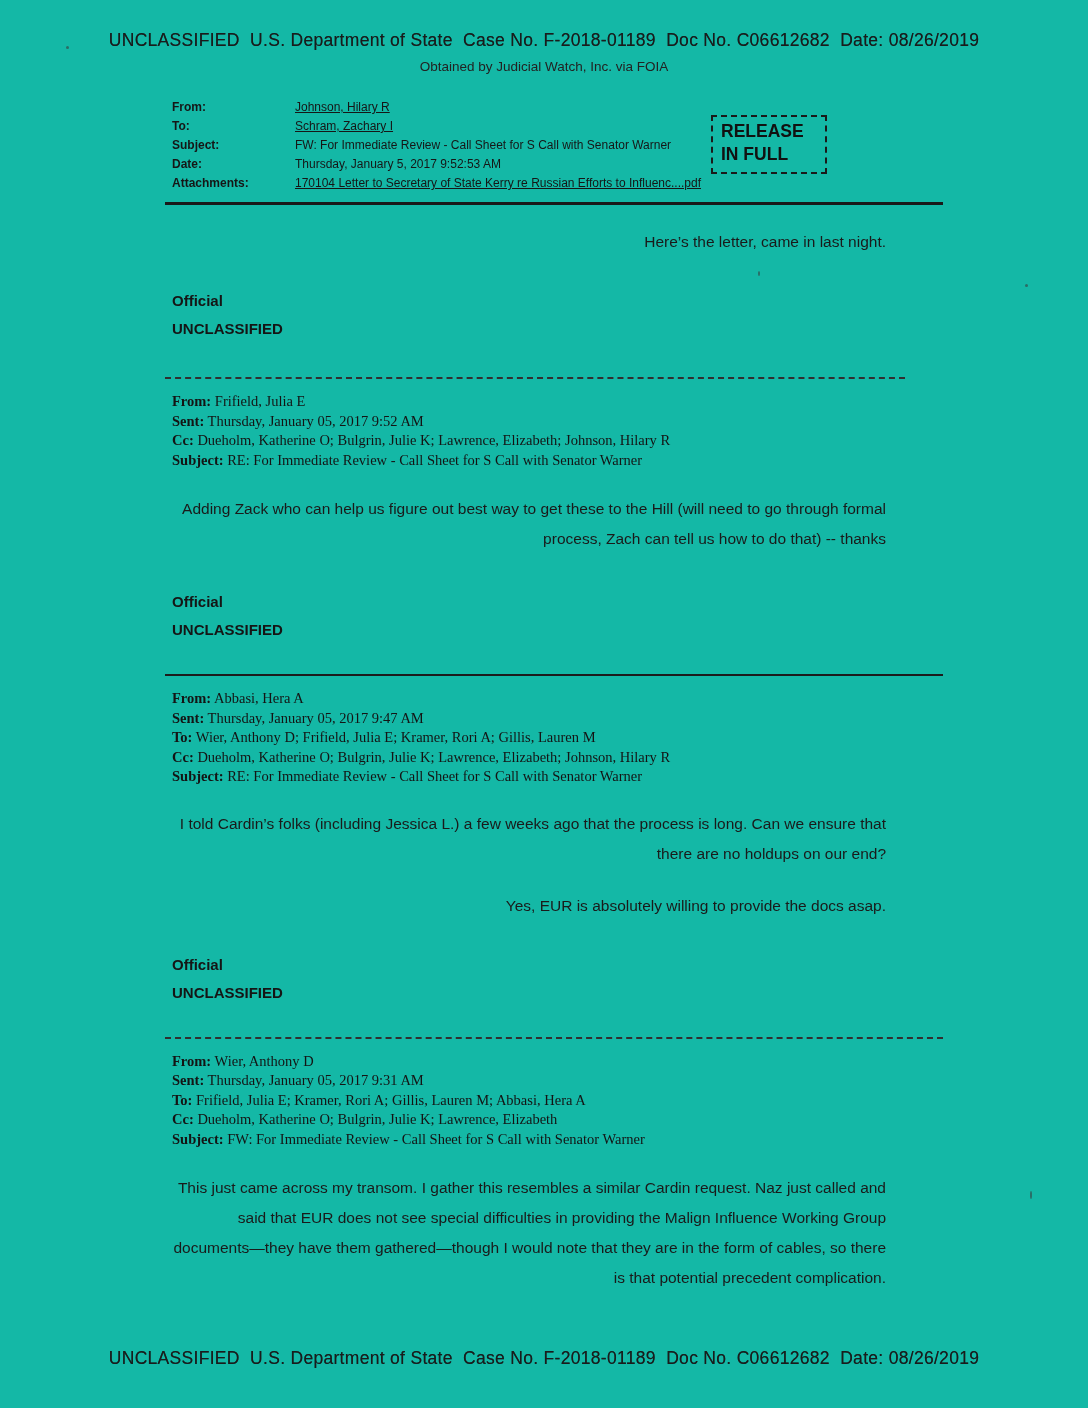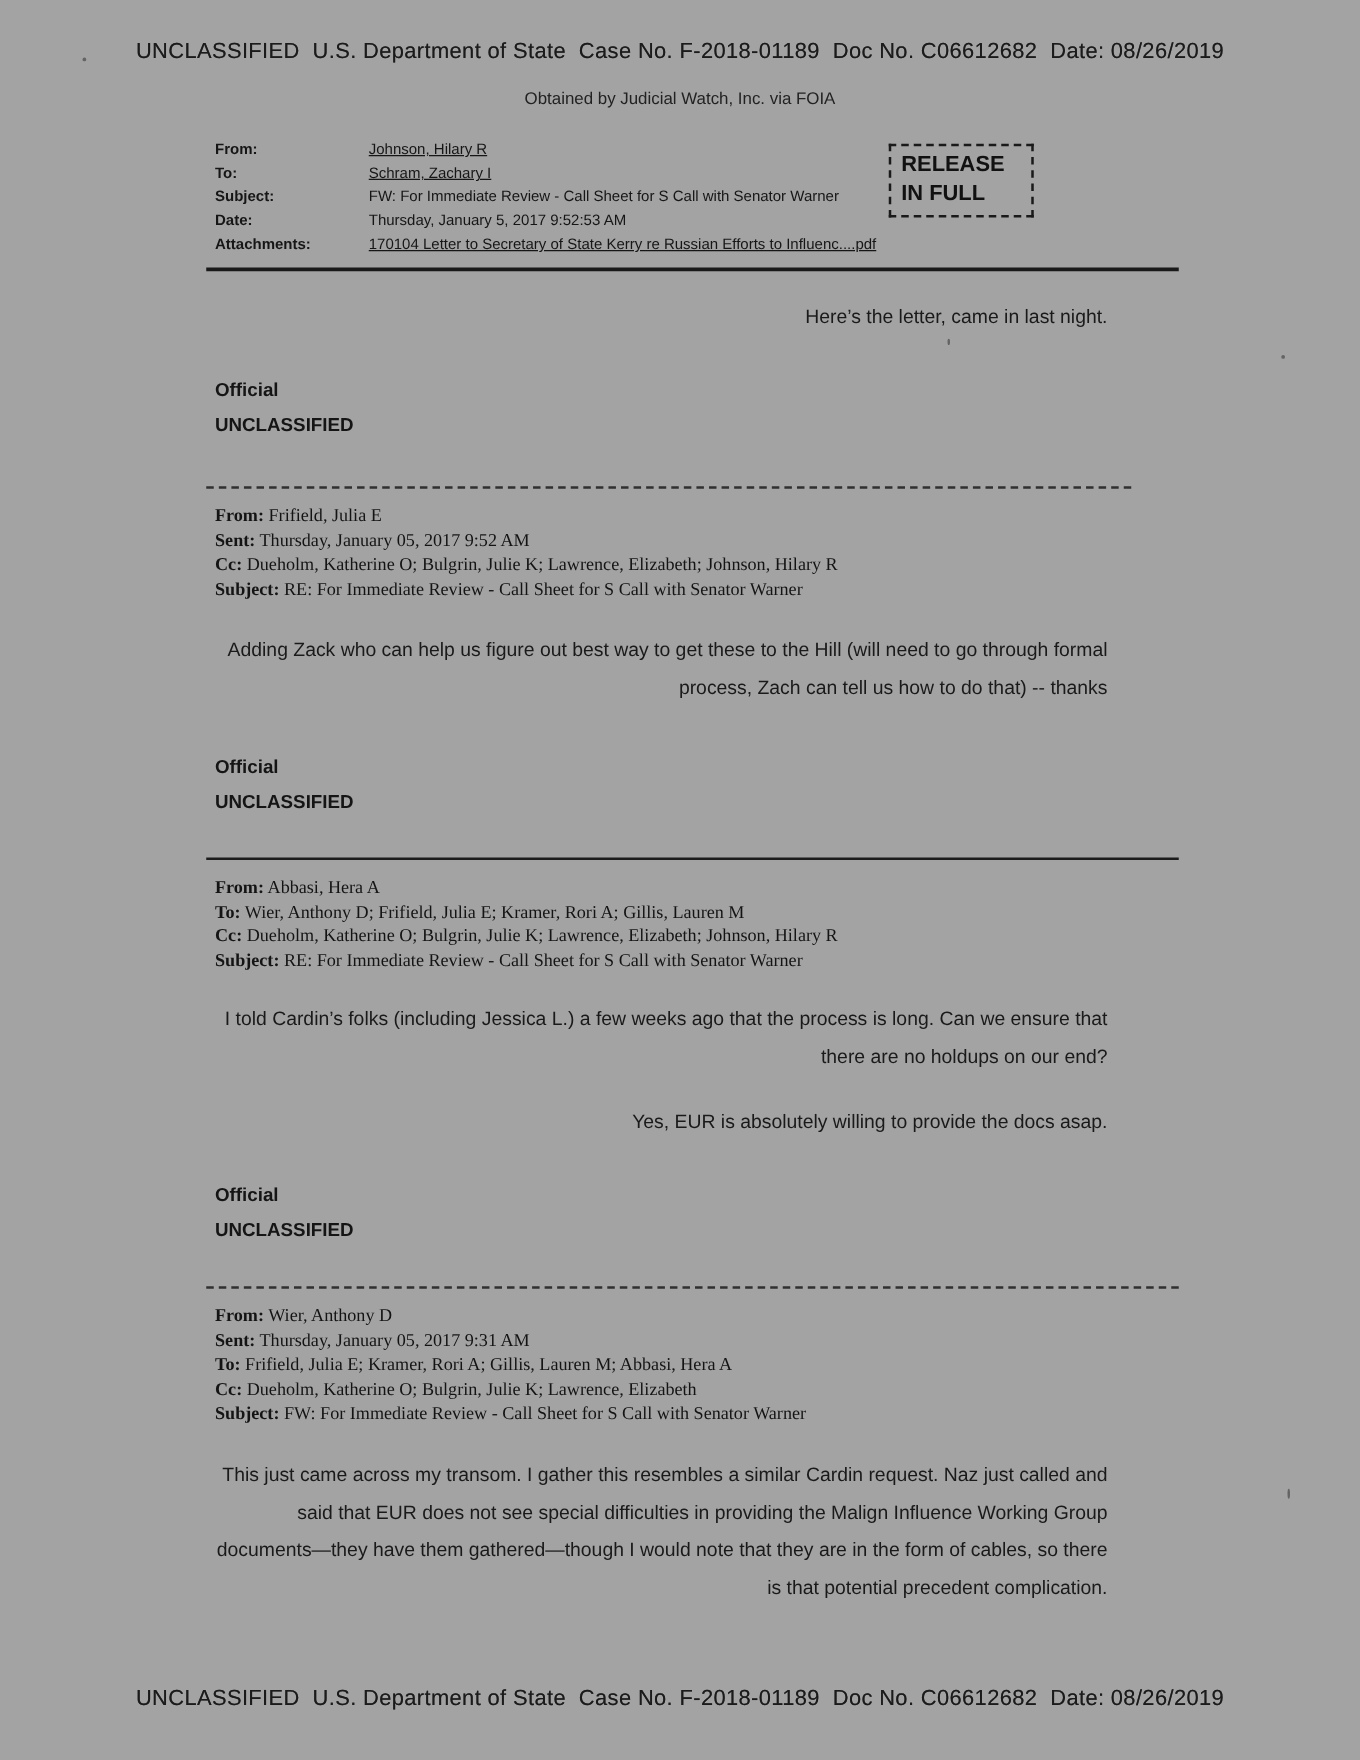--- a/index.html
+++ b/index.html
@@ -4,36 +4,36 @@
 <style>
   * { margin:0; padding:0; box-sizing:border-box; }
   html, body { background:#ffffff; }
   body {
     width:1088px; height:1408px;
     font-family:"Liberation Sans", sans-serif;
     color:#1c1c1c;
     position:relative;
     overflow:hidden;
   }
-  .page { position:relative; width:1088px; height:1408px; background:#a3a3a3; }
+  .page { position:relative; width:1088px; height:1408px; background:#14b8a6; }
 
   
   .doc-banner {
     text-align:center;
     font-size:17.5px;
     letter-spacing:0.3px;
     white-space:pre-wrap;
     color:#1b1b1b;
     text-shadow:0 0 0.5px rgba(0,0,0,0.55);
   }
   .doc-banner.top { padding-top:30px; }
   .doc-subbanner {
     text-align:center;
     font-size:13.5px;
-    margin-top:20px;
+    margin-top:8px;
     color:#222;
   }
   .doc-banner.bottom {
     position:absolute; left:0; right:0; top:1348px;
   }
 
   
   .meta {
     margin:24px 0 0 172px;
     width:560px;
@@ -155,20 +155,21 @@
 
   <div class="signoff" style="margin-top:34px;">
     <div>Official</div>
     <div>UNCLASSIFIED</div>
   </div>
 
   <div class="rule solid"></div>
 
   <div class="ehead mt-head">
     <div class="ehead-row"><span class="lbl">From:</span> <span>Abbasi, Hera A</span></div>
+    <div class="ehead-row"><span class="lbl">Sent:</span> <span>Thursday, January 05, 2017 9:47 AM</span></div>
     <div class="ehead-row"><span class="lbl">To:</span> <span>Wier, Anthony D; Frifield, Julia E; Kramer, Rori A; Gillis, Lauren M</span></div>
     <div class="ehead-row"><span class="lbl">Cc:</span> <span>Dueholm, Katherine O; Bulgrin, Julie K; Lawrence, Elizabeth; Johnson, Hilary R</span></div>
     <div class="ehead-row"><span class="lbl">Subject:</span> <span>RE: For Immediate Review - Call Sheet for S Call with Senator Warner</span></div>
   </div>
 
   <div class="para mt-para">I told Cardin’s folks (including Jessica L.) a few weeks ago that the process is long. Can we ensure that there are no holdups on our end?</div>
   <div class="para mt-para">Yes, EUR is absolutely willing to provide the docs asap.</div>
 
   <div class="signoff">
     <div>Official</div>

